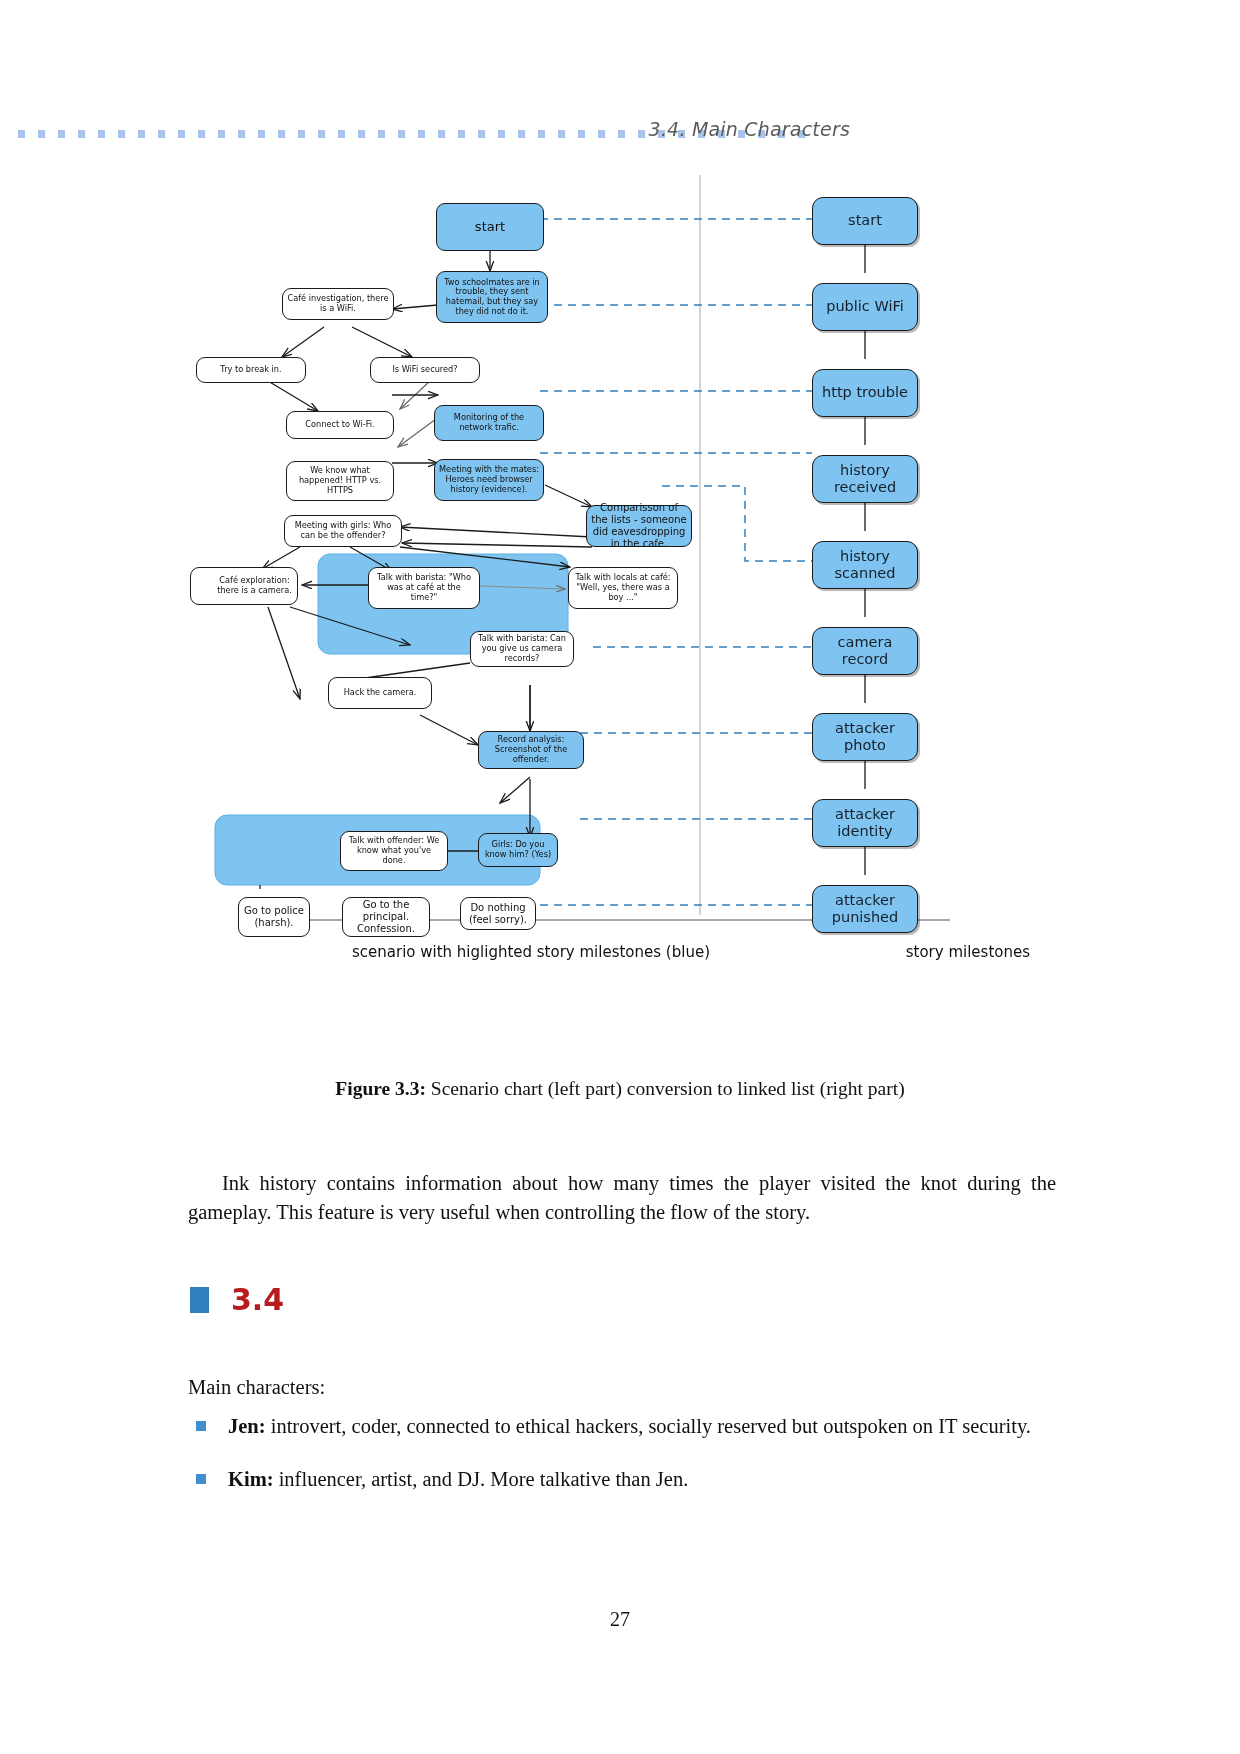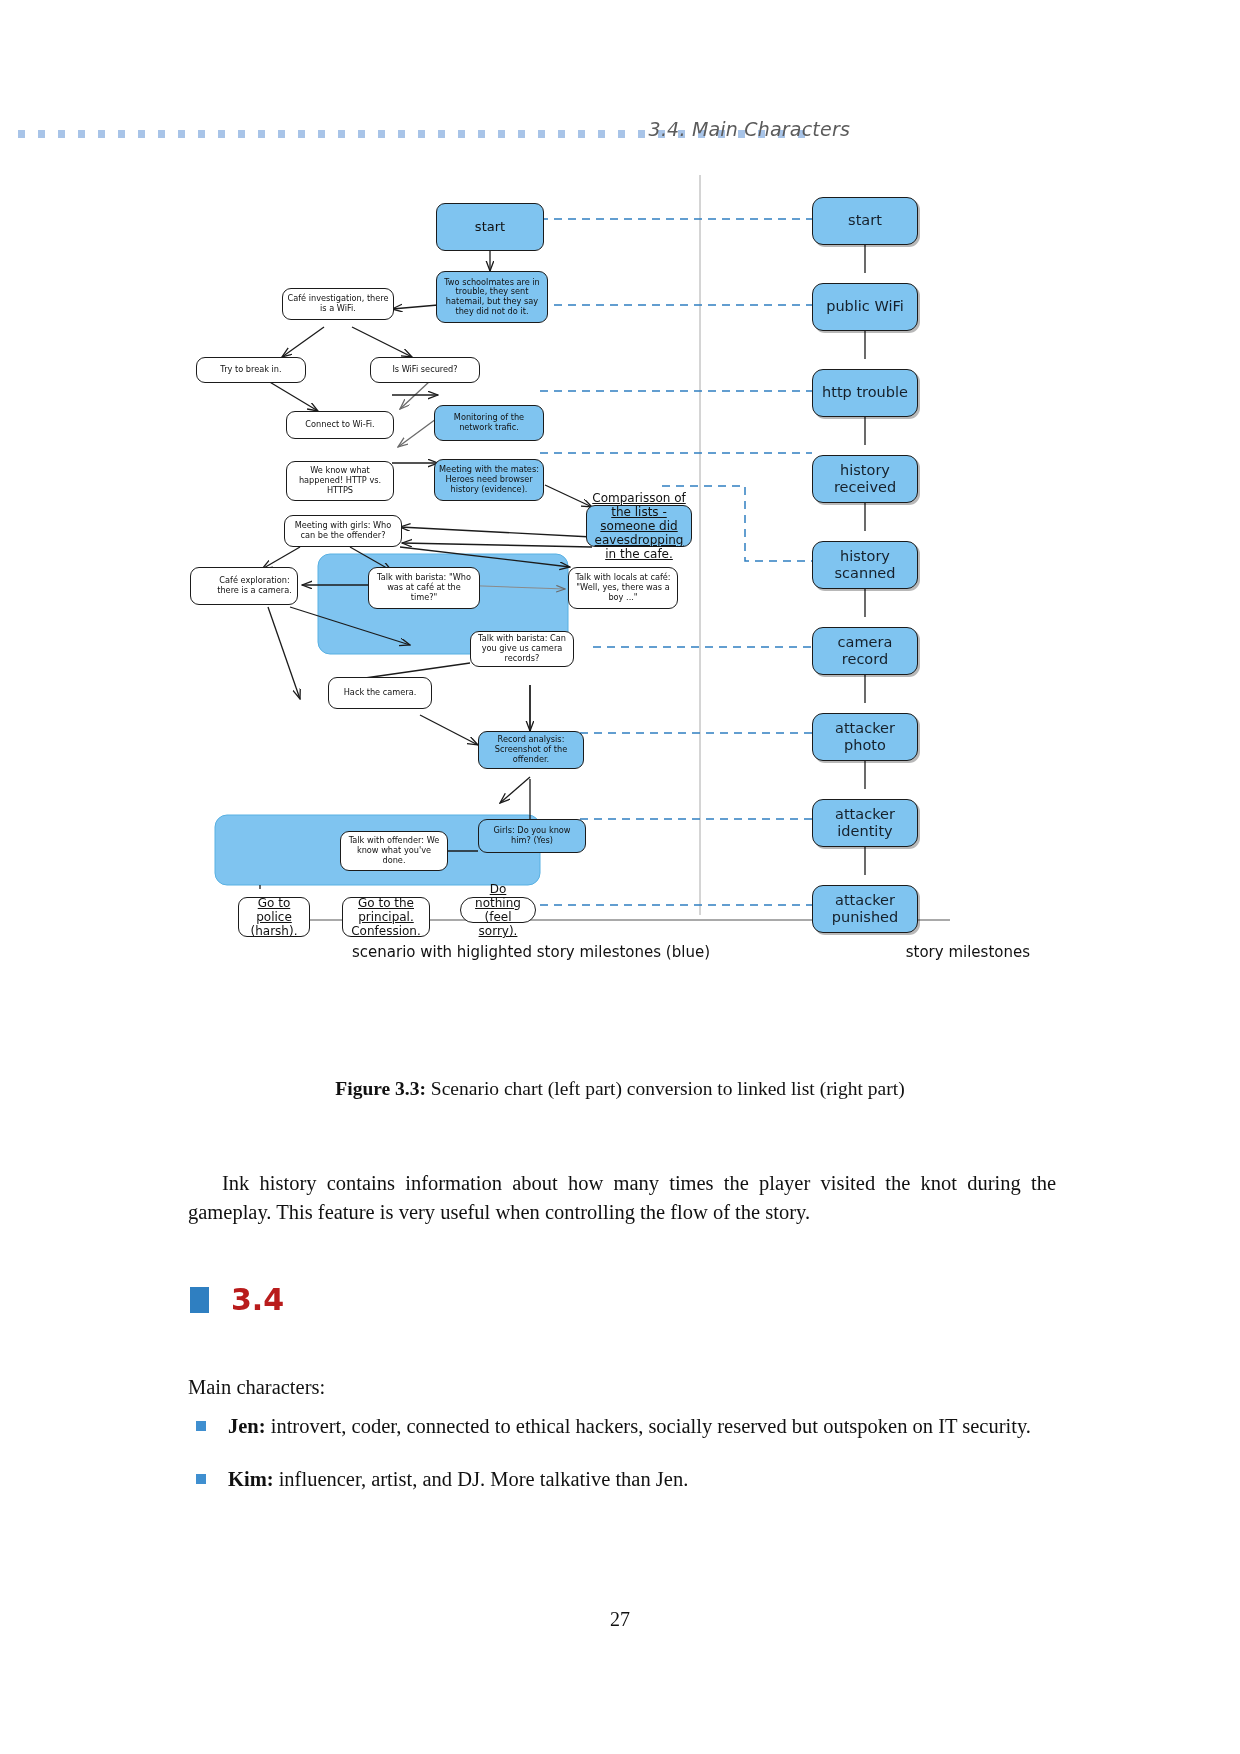--- a/index.html
+++ b/index.html
@@ -17,21 +17,21 @@
   .fig-canvas{position:absolute;left:0;top:0;width:1240px;height:810px;}
 
   .node{position:absolute;box-sizing:border-box;border:1.4px solid #1b1b1b;border-radius:9px;
     background:#ffffff;font-family:"DejaVu Sans",sans-serif;color:#111;
     display:flex;align-items:center;justify-content:center;text-align:center;line-height:1.18;
     padding:2px 4px;}
   .node.blue{background:#7fc4f0;}
   .node.ms{background:#7fc4f0;border-radius:11px;font-size:14.5px;color:#15202b;
     box-shadow:2px 2px 0 rgba(0,0,0,.28);}
   .node.small{font-size:8.2px;}
-  .node.tiny{font-size:12px;text-decoration:underline;}
+  .node.tiny{font-size:10px;}
 
   .caption-col{position:absolute;font-family:"DejaVu Sans",sans-serif;font-size:15px;color:#111;
     text-align:right;}
 
   .fig-caption{position:absolute;left:0;top:1078px;width:1240px;text-align:center;
     font-family:"Liberation Serif",serif;font-size:19.5px;color:#111;}
   .fig-caption b{font-weight:bold;}
 
   
   .para{position:absolute;font-family:"Liberation Serif",serif;font-size:20.5px;line-height:1.42;
@@ -199,27 +199,27 @@
   <div class="node small" style="left:470px;top:392px;width:0px;height:0px;opacity:0;">Talk with barista: Can you give us camera records?</div>
 
   <div class="node small" style="left:470px;top:456px;width:104px;height:36px;">Talk with barista: Can you give us camera records?</div>
 
   <div class="node small" style="left:328px;top:502px;width:104px;height:32px;">Hack the camera.</div>
 
   <div class="node blue small" style="left:478px;top:556px;width:106px;height:38px;">Record analysis: Screenshot of the offender.</div>
 
   <div class="node small" style="left:340px;top:656px;width:108px;height:40px;">Talk with offender: We know what you've done.</div>
 
-  <div class="node blue small" style="left:478px;top:644px;width:108px;height:34px;">Girls: Do you know him? (Yes)</div>
+  <div class="node blue small" style="left:478px;top:658px;width:80px;height:34px;">Girls: Do you know him? (Yes)</div>
 
   <div class="node tiny" style="left:238px;top:722px;width:72px;height:40px;">Go to police (harsh).</div>
 
   <div class="node tiny" style="left:342px;top:722px;width:88px;height:40px;">Go to the principal. Confession.</div>
 
-  <div class="node tiny" style="left:460px;top:722px;width:76px;height:26px;border-radius:13px;">Do nothing (feel sorry).</div>
+  <div class="node tiny" style="left:460px;top:722px;width:76px;height:33px;">Do nothing (feel sorry).</div>
 
   <div class="node ms" style="left:812px;top:22px;width:106px;height:48px;">start</div>
   <div class="node ms" style="left:812px;top:108px;width:106px;height:48px;">public WiFi</div>
   <div class="node ms" style="left:812px;top:194px;width:106px;height:48px;">http trouble</div>
   <div class="node ms" style="left:812px;top:280px;width:106px;height:48px;white-space:pre-line;">history
 received</div>
   <div class="node ms" style="left:812px;top:366px;width:106px;height:48px;white-space:pre-line;">history
 scanned</div>
   <div class="node ms" style="left:812px;top:452px;width:106px;height:48px;white-space:pre-line;">camera
 record</div>

